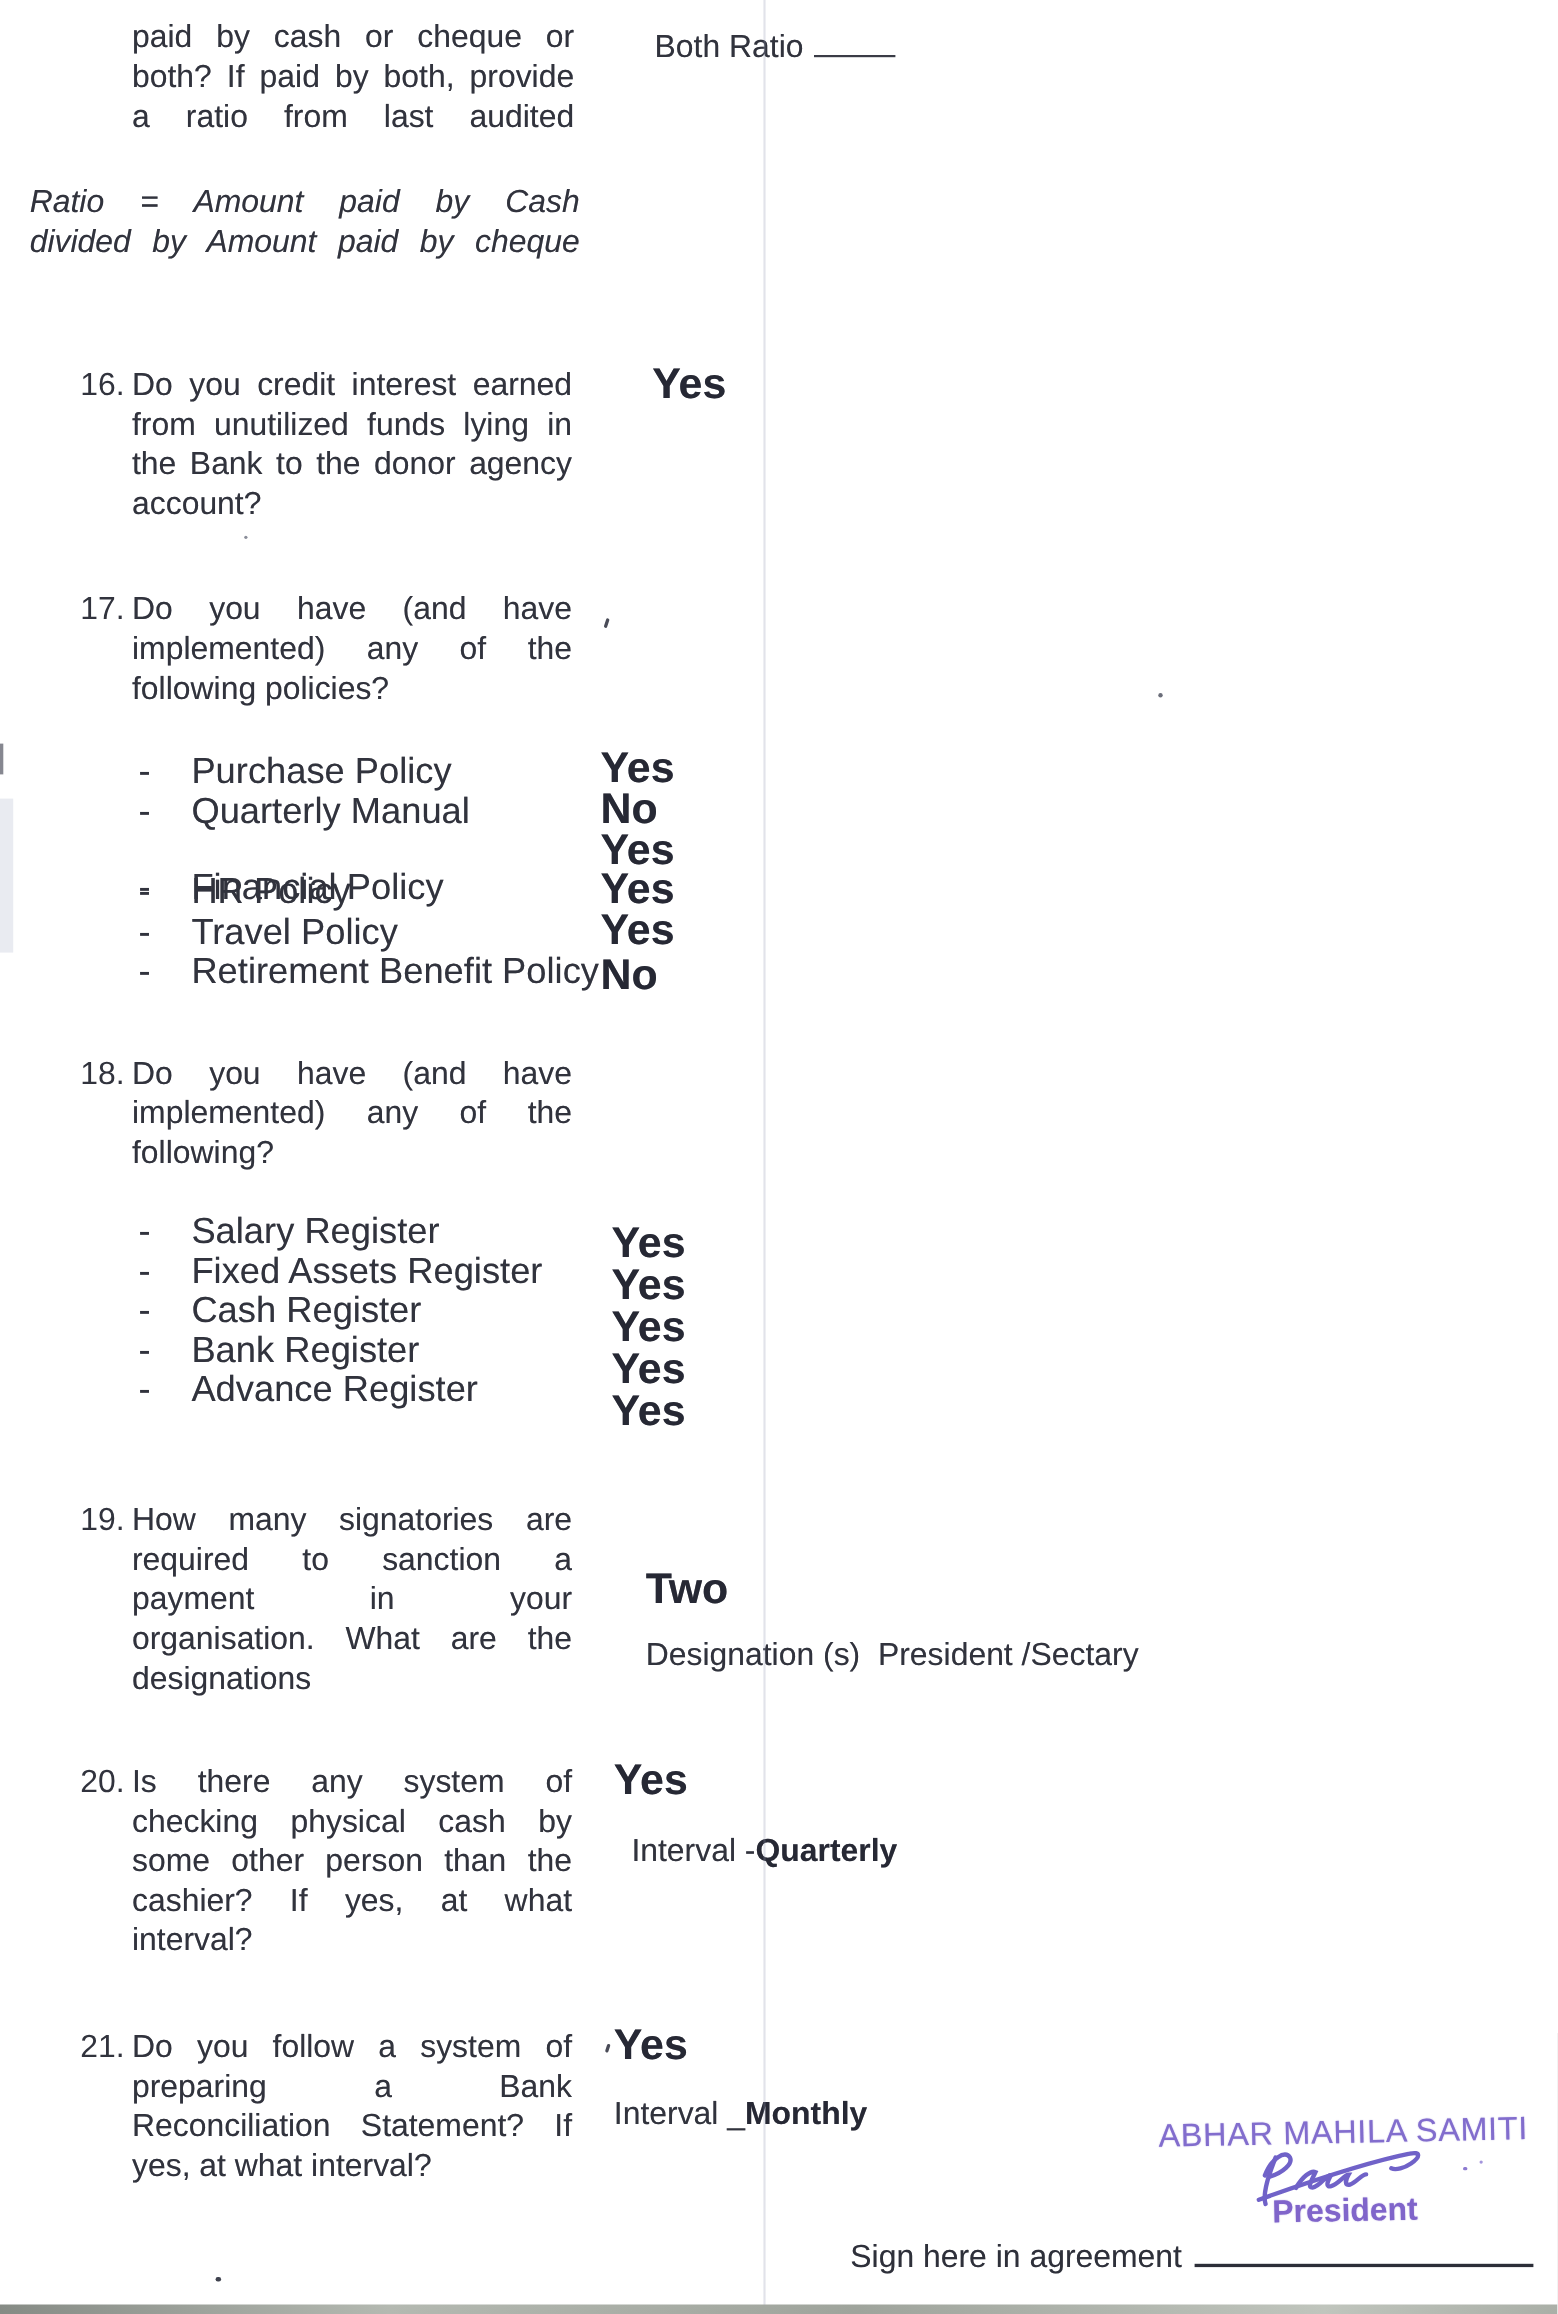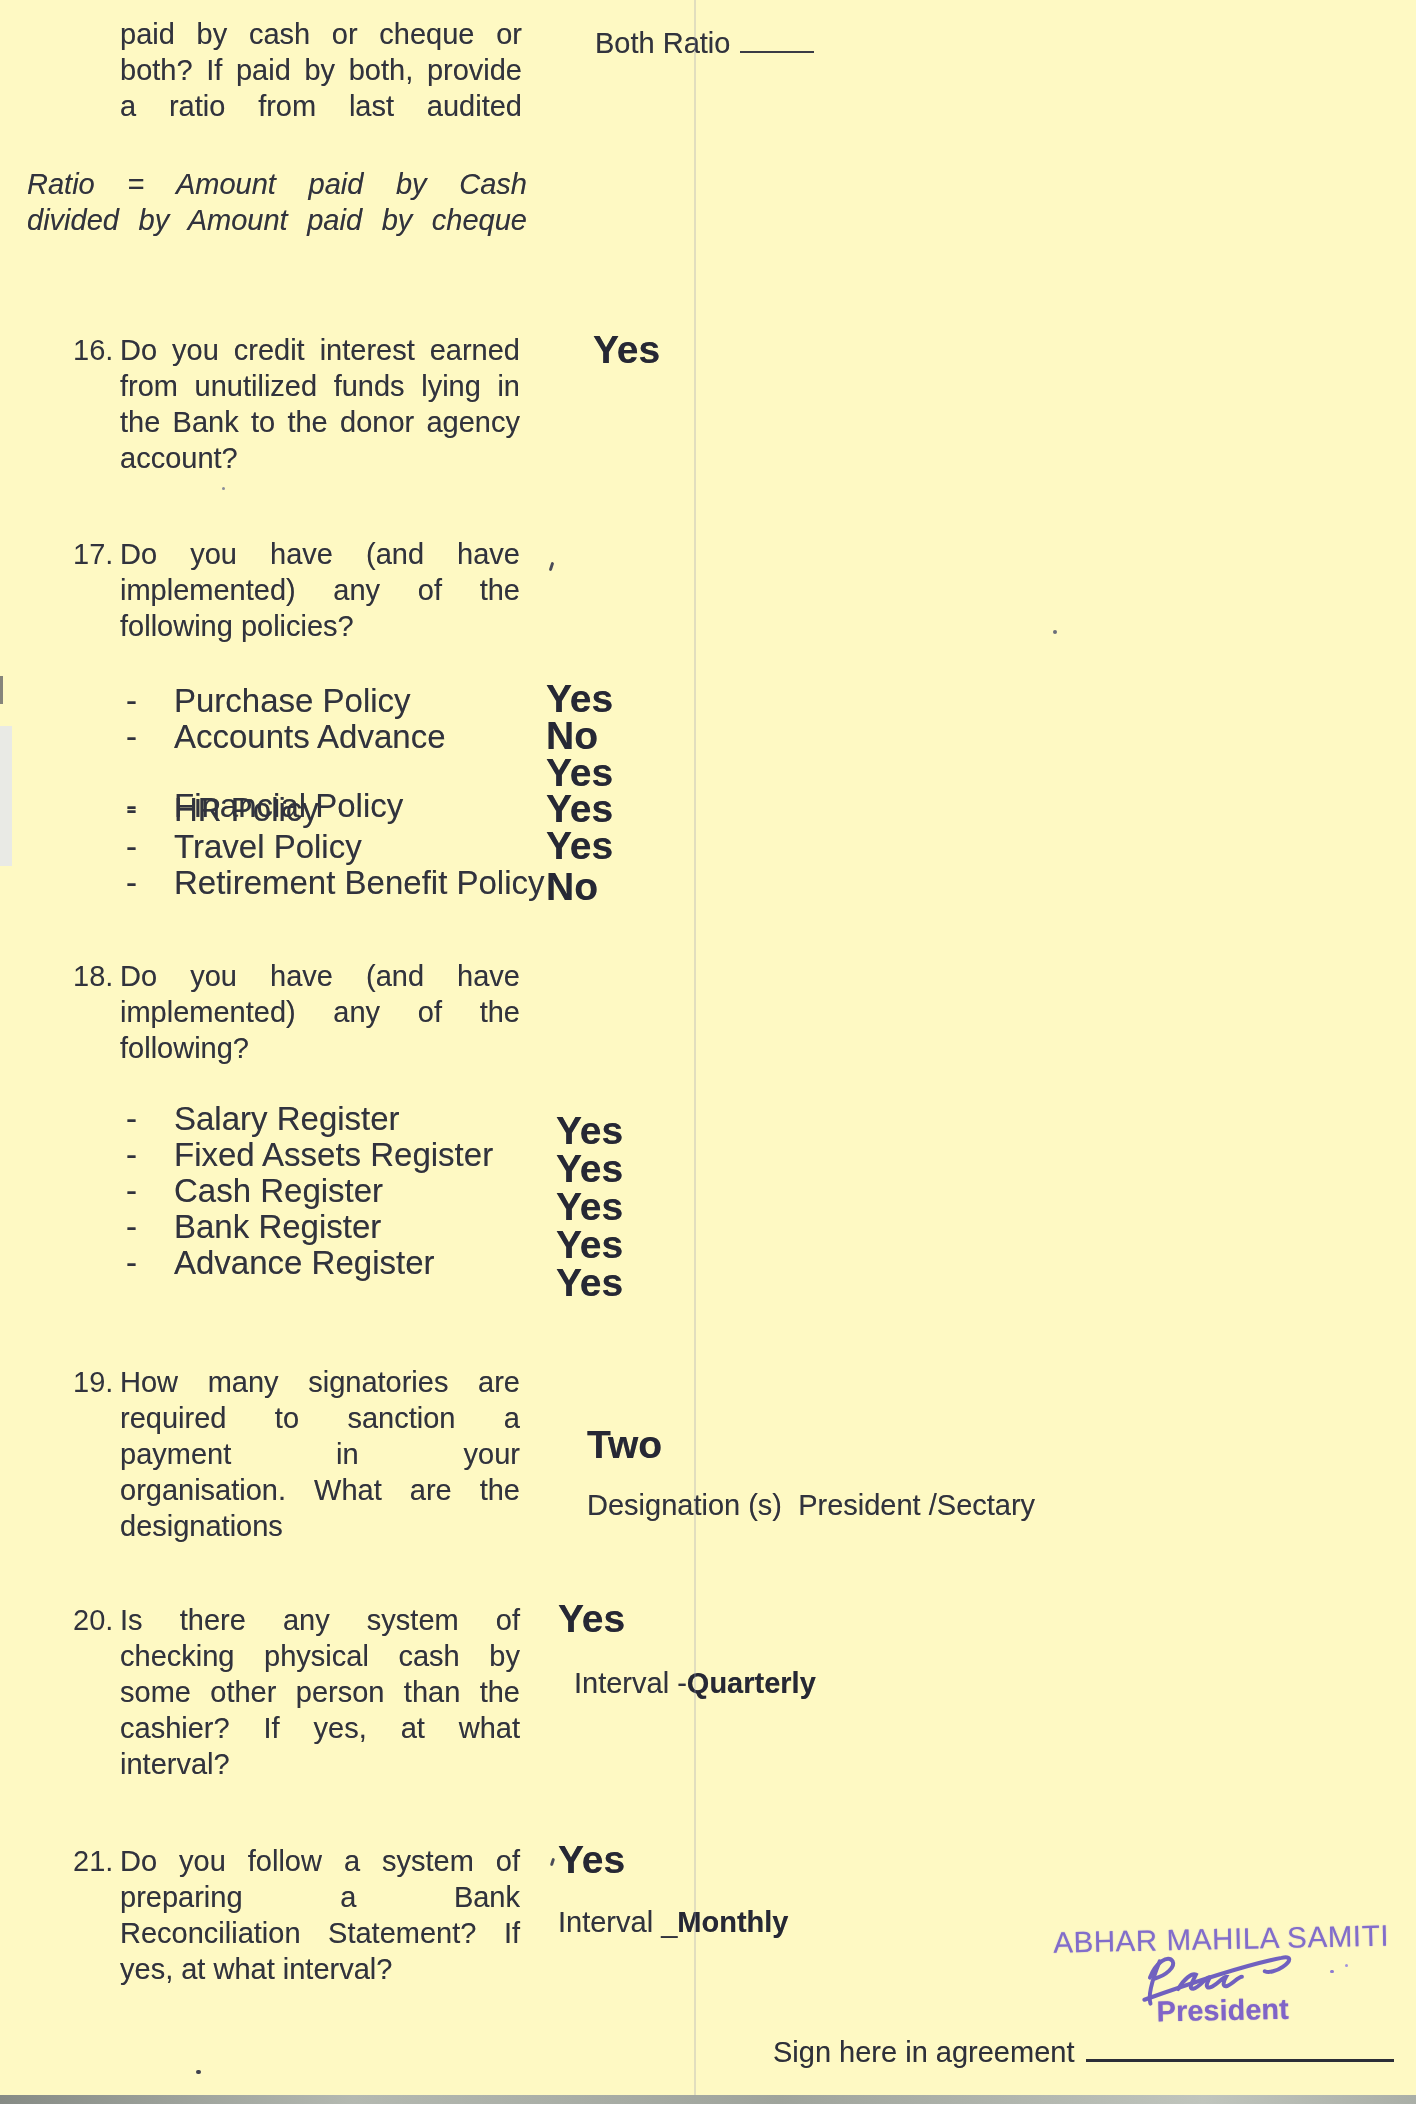--- a/index.html
+++ b/index.html
@@ -1,18 +1,18 @@
 <!DOCTYPE html>
 <html><head>
 <meta charset="utf-8">
 <style>
   html,body{margin:0;padding:0;background:#e8e8ea;}
   .page{
     position:relative;width:1416px;height:2104px;margin:0 auto;
-    background:#fef9c3;overflow:hidden;
+    background:#ffffff;overflow:hidden;
     font-family:"Liberation Sans","DejaVu Sans",sans-serif;
     color:#31333d;
   }
   
   .qblock{position:absolute;width:400px;}
   .qnum{position:absolute;left:-47px;top:0;font-size:29px;line-height:36px;}
   .jline,.lline{
     font-size:29px;line-height:36px;height:36px;white-space:nowrap;
     text-shadow:0 0 .6px rgba(49,51,61,.45);
   }
@@ -93,21 +93,21 @@
 
   <div class="qblock" style="left:120px;top:536px;">
     <span class="qnum">17.</span>
     <div class="jline">Do you have (and have</div>
     <div class="jline">implemented) any of the</div>
     <div class="lline">following policies?</div>
   </div>
 
   <div>
     <div class="item-row" style="top:684px;"><span class="bullet">-</span><span>Purchase Policy</span></div>
-    <div class="item-row" style="top:720px;"><span class="bullet">-</span><span>Accounts Advance</span></div>
+    <div class="item-row" style="top:720px;"><span class="bullet">-</span><span>Quarterly Manual</span></div>
     <div class="item-row" style="top:757px;margin-top:32px;"><span class="bullet">-</span><span>Financial Policy</span></div>
     <div class="item-row" style="top:793px;"><span class="bullet">-</span><span>HR Policy</span></div>
     <div class="item-row" style="top:830px;"><span class="bullet">-</span><span>Travel Policy</span></div>
     <div class="item-row" style="top:866px;"><span class="bullet">-</span><span>Retirement Benefit Policy</span></div>
     <div class="ans" style="left:546px;top:682px;">Yes</div>
     <div class="ans" style="left:546px;top:719px;">No</div>
     <div class="ans" style="left:546px;top:756px;">Yes</div>
     <div class="ans" style="left:546px;top:792px;">Yes</div>
     <div class="ans" style="left:546px;top:829px;">Yes</div>
     <div class="ans" style="left:546px;top:870px;">No</div>

